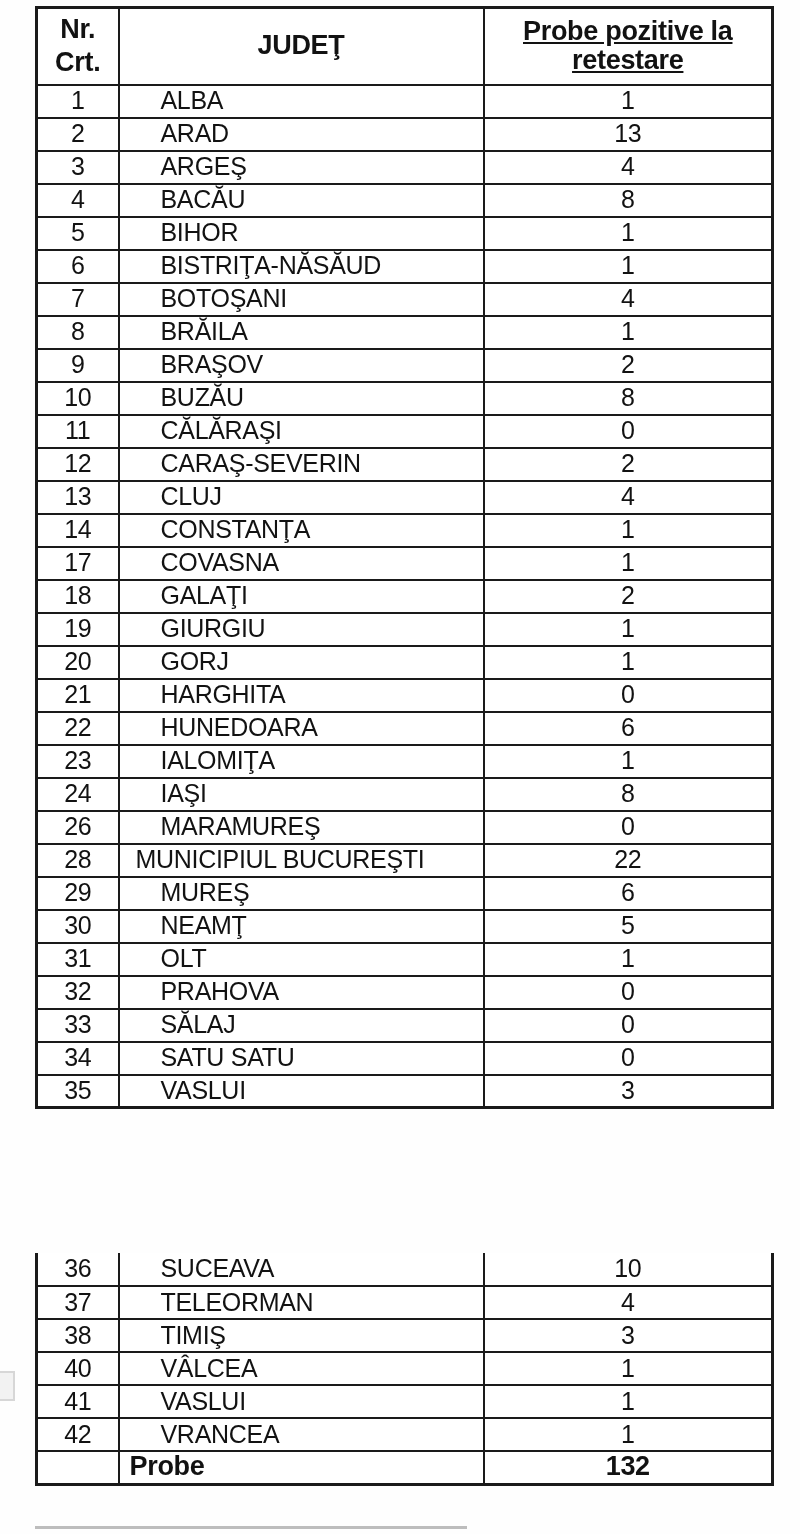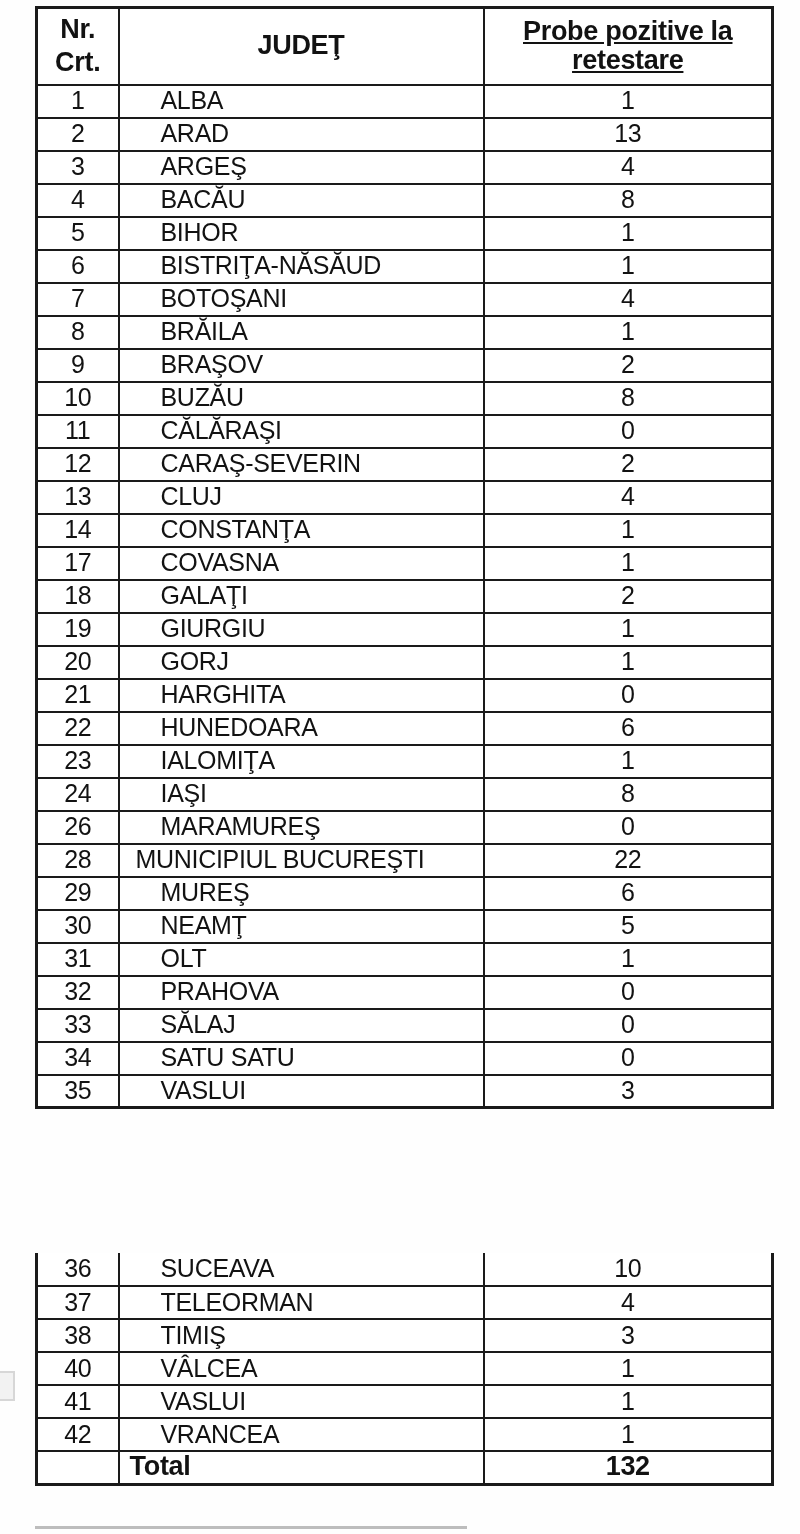--- a/index.html
+++ b/index.html
@@ -283,21 +283,21 @@
           <td class="c2">VASLUI</td>
           <td class="c3">1</td>
         </tr>
         <tr>
           <td class="c1">42</td>
           <td class="c2">VRANCEA</td>
           <td class="c3">1</td>
         </tr>
         <tr class="total">
           <td class="c1"></td>
-          <td class="c2">Total</td>
+          <td class="c2">Probe</td>
           <td class="c3">132</td>
         </tr>
       </tbody>
   </table>
 
   <div class="scroll-fragment"></div>
   <div class="shadow-line"></div>
 
 </div>
 

